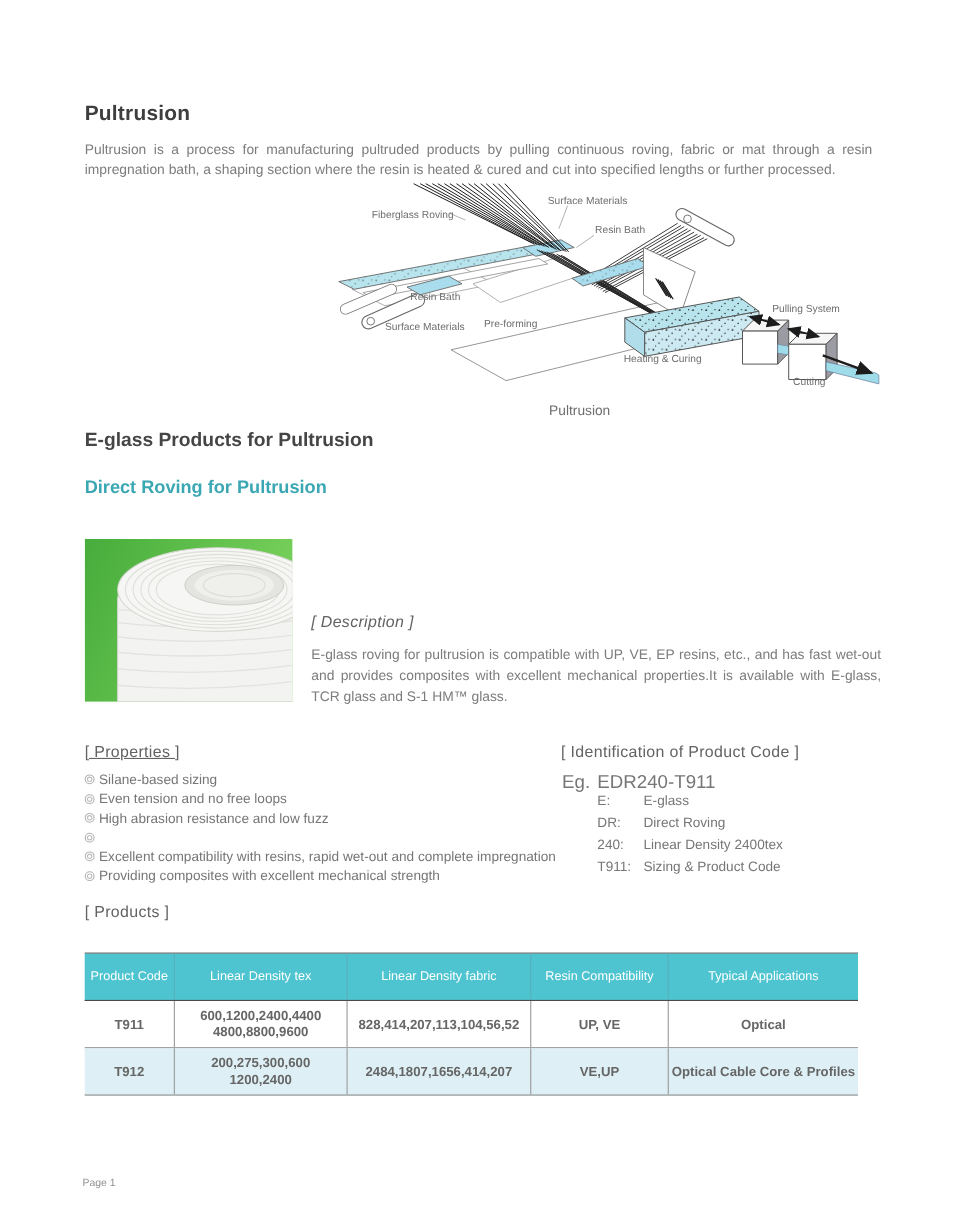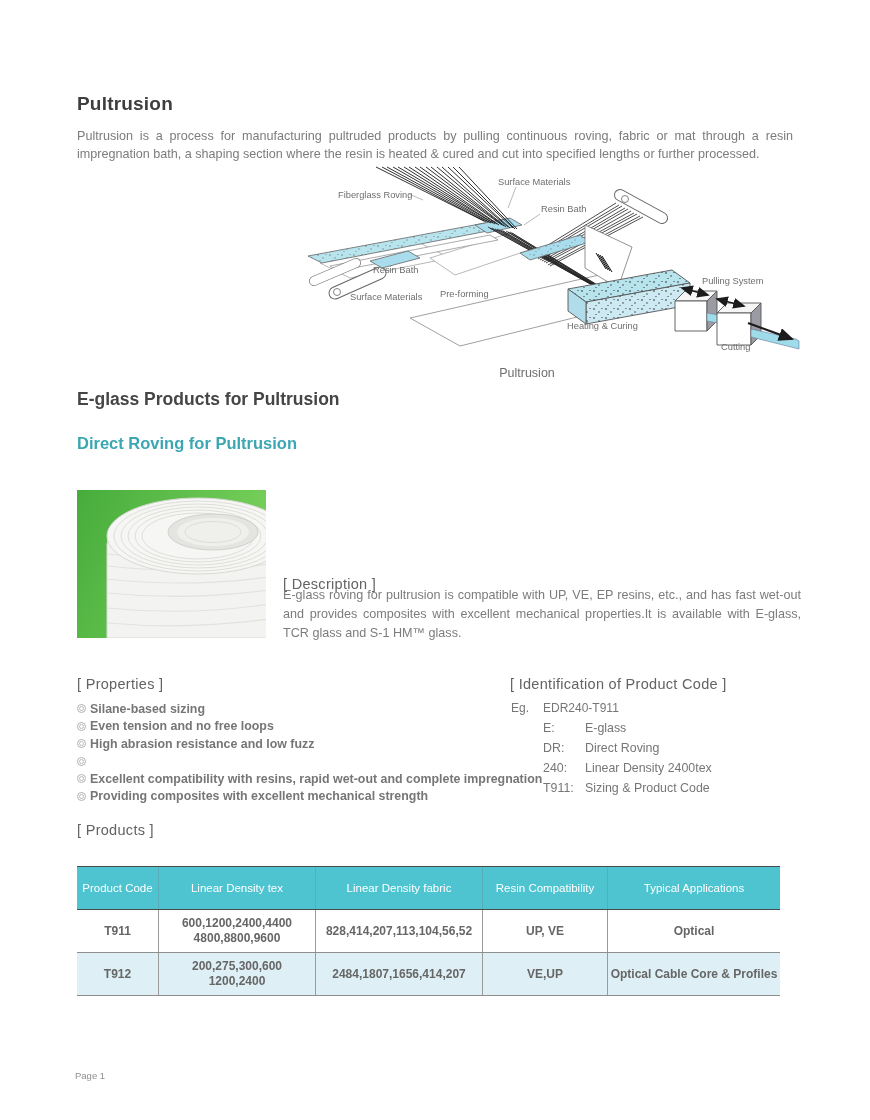--- a/index.html
+++ b/index.html
@@ -16,35 +16,35 @@
 
   
   .diagram{left:280px;top:163px;}
   .diagram text{font-size:9.3px;fill:#6e6e6e;}
   .diagram-caption{left:280px;top:366px;width:494px;text-align:center;font-size:12.5px;color:#6e6e6e;}
 
   
   .photo{left:77px;top:490px;width:189px;height:148px;overflow:hidden;}
 
   
-  .desc-title{left:283px;top:576px;}
+  .desc-title{left:283px;top:558px;font-style:italic;}
   .desc-body{left:283px;top:586px;width:518px;font-size:12.6px;line-height:19px;color:#7c7c7c;text-align:justify;}
 
   
-  .props-title{left:77px;top:676px;}
-  .props-list{left:77px;top:700px;list-style:none;margin:0;padding:0;font-weight:bold;}
+  .props-title{left:77px;top:676px;text-decoration:underline;}
+  .props-list{left:77px;top:700px;list-style:none;margin:0;padding:0;}
   .props-list li{display:flex;align-items:center;height:17.5px;font-size:12.4px;color:#767676;}
   .bullet{position:relative;width:9px;height:9px;border:1px solid #b3b3b3;border-radius:50%;
           margin-right:4px;flex:0 0 auto;box-sizing:border-box;}
   .bullet::after{content:"";position:absolute;left:1px;top:1px;right:1px;bottom:1px;
           border:1px solid #bdbdbd;border-radius:50%;}
 
   
   .ident-title{left:510px;top:676px;}
-  .ident-eg{left:511px;top:701px;font-size:12px;color:#767676;}
+  .ident-eg{left:511px;top:701px;font-size:17px;color:#767676;}
   .ident-eg .egval{position:absolute;left:32px;top:0;white-space:nowrap;}
   .ident-items{left:543px;top:721px;font-size:12.4px;color:#767676;}
   .ident-row{display:flex;height:20px;align-items:flex-start;}
   .ident-key{width:42px;flex:0 0 auto;}
 
   
   .prod-title{left:77px;top:822px;}
   .ptable{left:77px;top:866px;width:703px;border-top:1px solid #4a4a4a;font-size:12px;color:#666;}
   .prow{display:grid;grid-template-columns:82px 157px 167px 125px 172px;}
   .prow > div{display:flex;flex-direction:column;align-items:center;justify-content:center;

